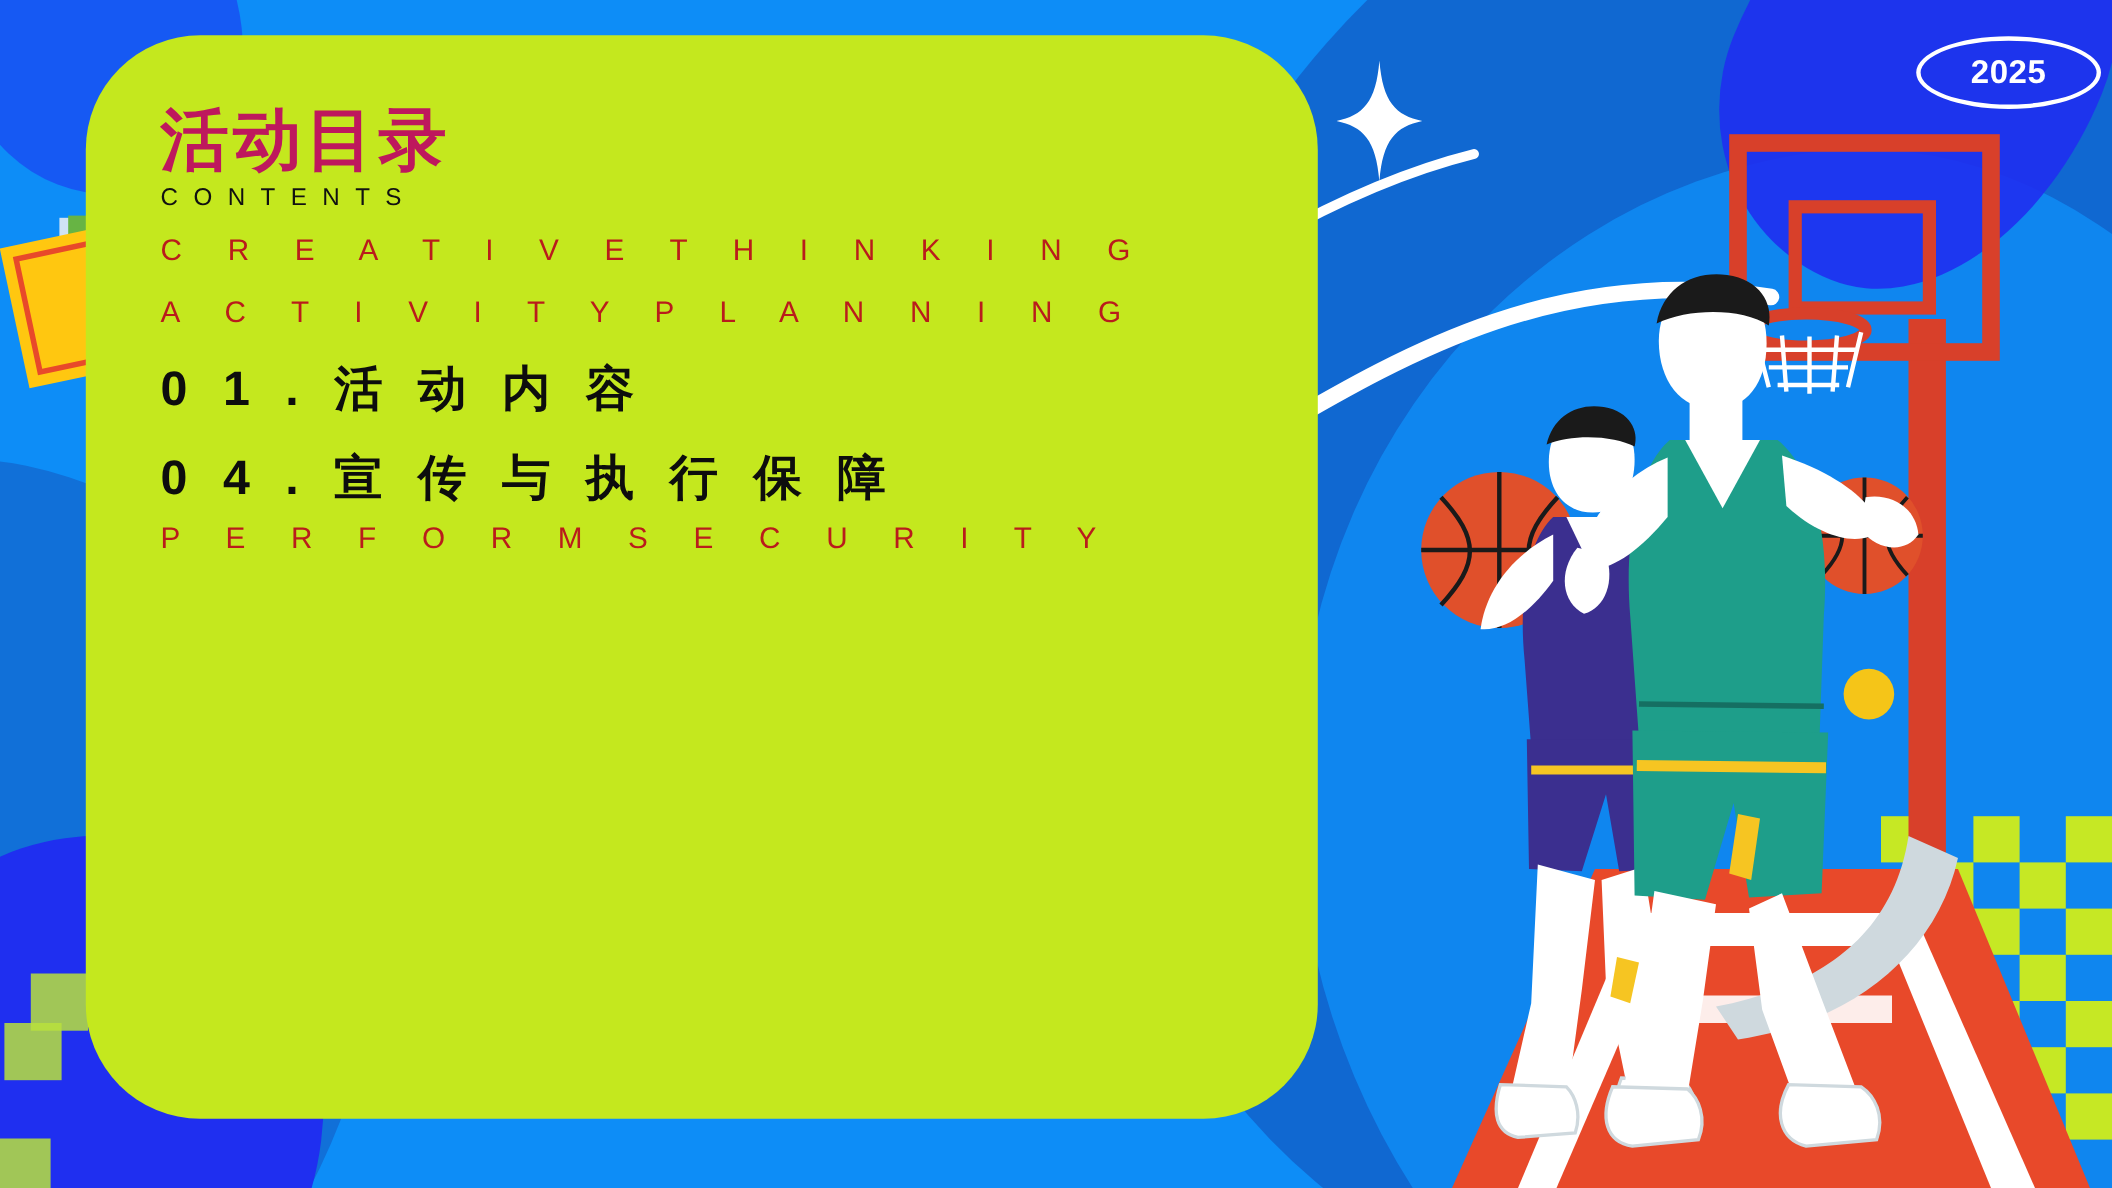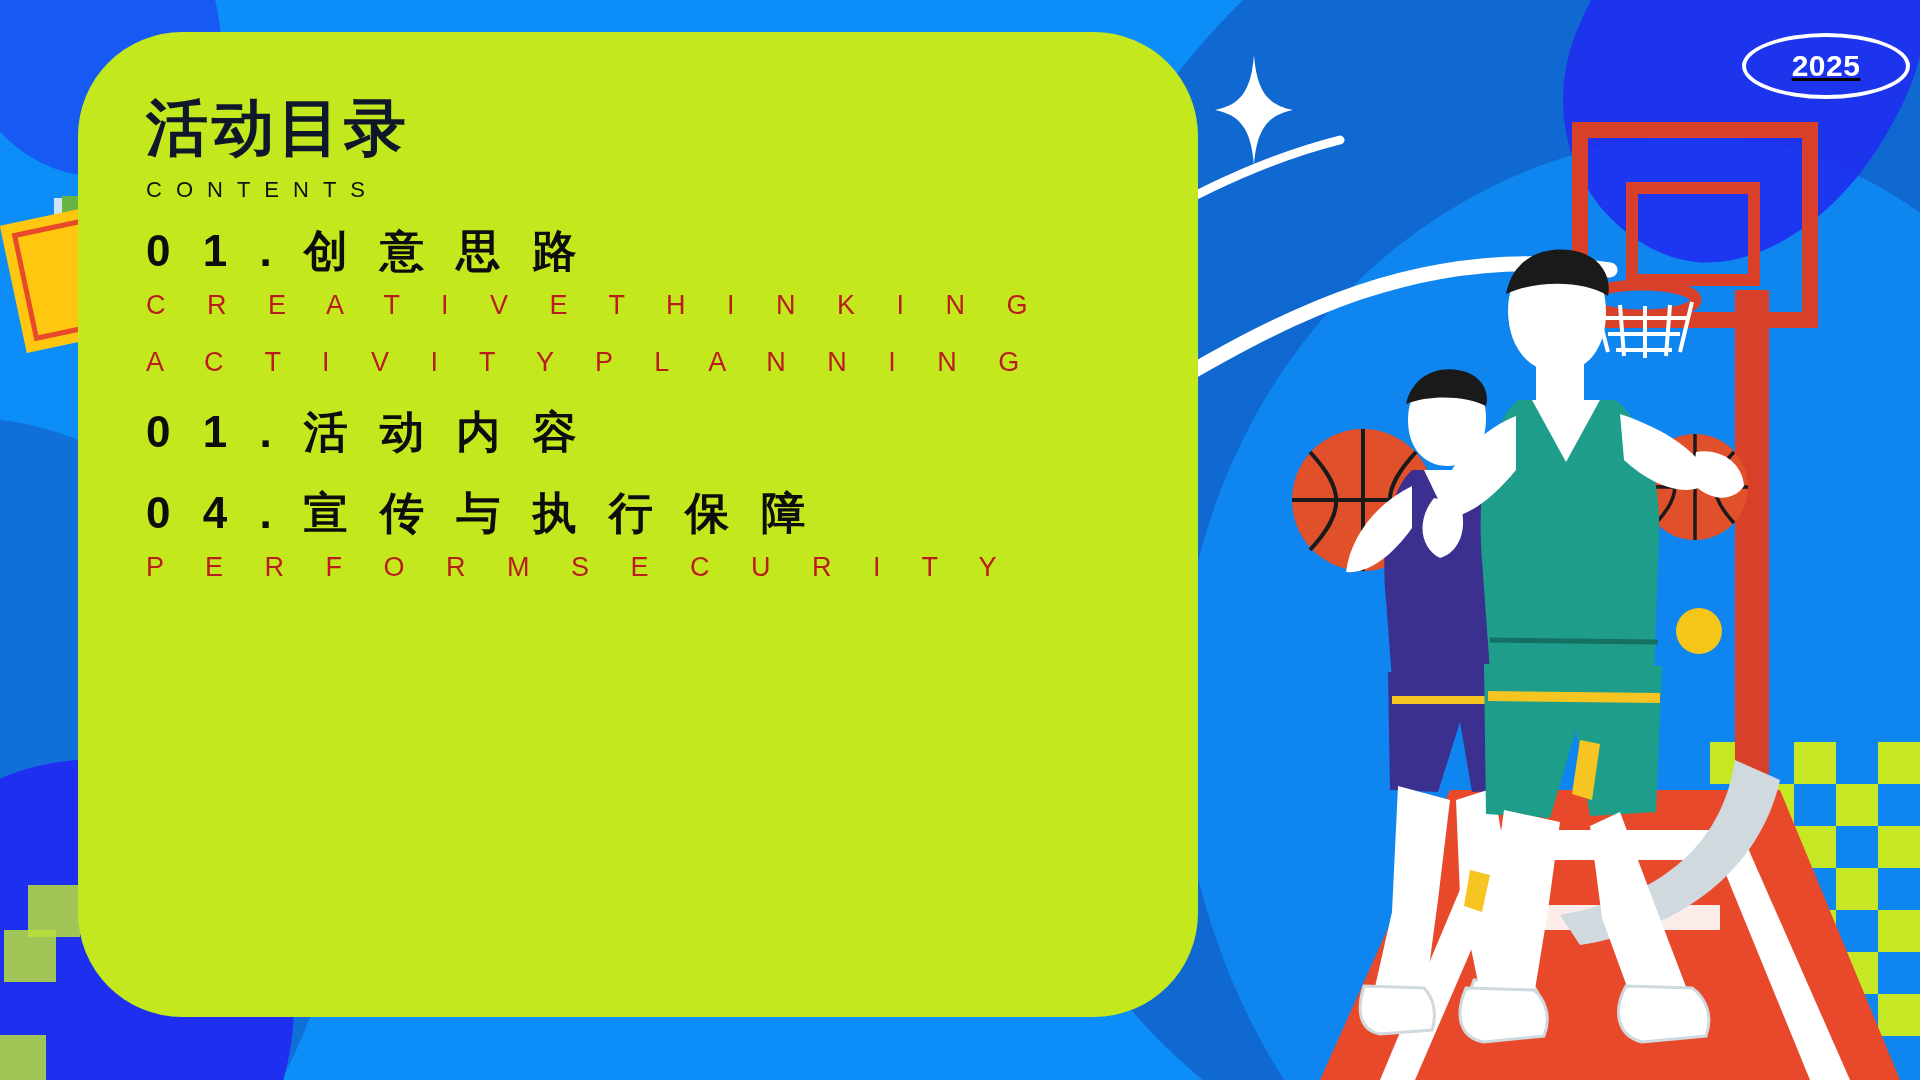--- a/index.html
+++ b/index.html
@@ -107,21 +107,20 @@
     left: 1742px;
     top: 33px;
     width: 160px;
     height: 58px;
     border: 4px solid #ffffff;
     border-radius: 50%;
     display: flex;
     align-items: center;
     justify-content: center;
     z-index: 7;
-    text-decoration: underline;
   }
   .year-badge span {
     color: #ffffff;
     font-size: 30px;
     font-weight: bold;
     letter-spacing: .5px;
     font-family: "Liberation Sans", sans-serif;
   }
 
   
@@ -210,24 +209,24 @@
     height: 985px;
     background: #c4e81e;
     border-radius: 104px;
     z-index: 6;
     box-sizing: border-box;
     padding: 62px 0 0 68px;
   }
   .card-title {
     font-size: 62px;
     font-weight: bold;
-    color: #0f172a;
+    color: #be185d;
     letter-spacing: 4px;
     line-height: 1.1;
-    margin: 0 0 15px 0;
+    margin: 0 0 4px 0;
     font-family: "Liberation Sans", "DejaVu Sans", sans-serif;
   }
   .card-subtitle {
     font-size: 22px;
     color: #111111;
     letter-spacing: 14px;
     margin: 0 0 20px 0;
     font-family: "Liberation Sans", sans-serif;
   }
   .toc { margin: 0; padding: 0; list-style: none; }
@@ -408,21 +407,20 @@
       <path d="M606 986 C 592 1012, 598 1036, 622 1042 L686 1036 C 694 1014, 684 996, 672 988 Z" fill="#ffffff" stroke="#cfd9de" stroke-width="3"></path>
     </g>
   </svg>
 
   <div class="card">
     <h1 class="card-title">活动目录</h1>
     <div class="card-subtitle">CONTENTS</div>
 
     <ul class="toc">
       <li class="toc-item">
-        <div class="toc-main">0 1  . 创 意 思 路</div>
         <div class="toc-sub">C R E A T I V E    T H I N K I N G</div>
       </li>
       <li class="toc-item">
         <div class="toc-sub">A C T I V I T Y    P L A N N I N G</div>
       </li>
       <li class="toc-item">
         <div class="toc-main">0 1  . 活 动 内 容</div>
       </li>
       <li class="toc-item">
         <div class="toc-main">0 4  . 宣 传 与 执 行 保 障</div>

